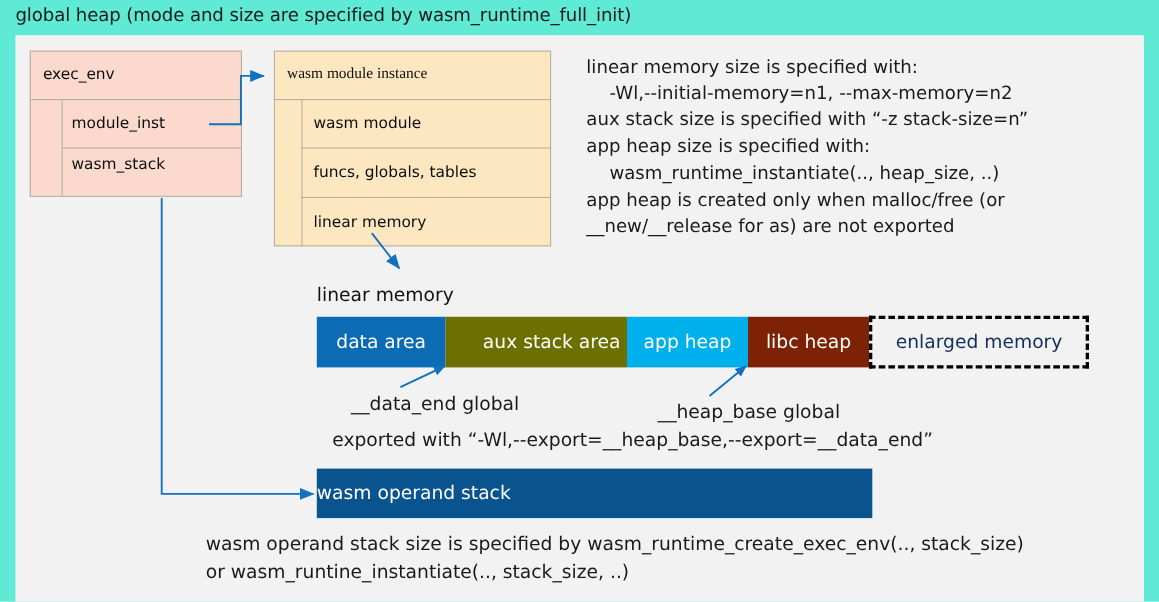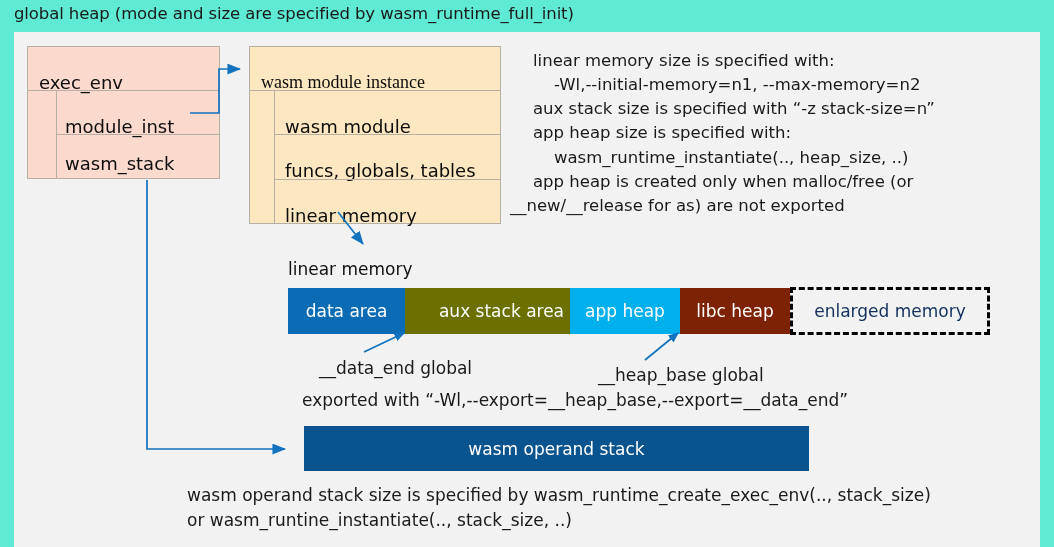--- a/index.html
+++ b/index.html
@@ -45,24 +45,23 @@
   .struct {
     position: absolute;
     box-sizing: border-box;
     border: 1px solid #b6b0a4;
   }
   .struct-row {
     position: absolute;
     box-sizing: border-box;
     display: flex;
     align-items: center;
-    font-size: 18px;
+    font-size: 14px;
     color: #0d0d0d;
     white-space: nowrap;
-    margin-top: 14px;
   }
 
   
   .pink { background: #fbdacd; }
   
   .cream { background: #fce7c0; }
 
   .hline {
     position: absolute;
     background: #b6b0a4;
@@ -107,25 +106,23 @@
     color: #12305e;
     height: 48px;
   }
 
   
   .opstack {
     position: absolute;
     box-sizing: border-box;
     display: flex;
     align-items: center;
-    justify-content: center;
     font-size: 17px;
     color: #ffffff;
     white-space: nowrap;
-    margin-left: 16px;
   }
 
   
   .anno {
     position: absolute;
     font-size: 17px;
     color: #1a1a1a;
     white-space: nowrap;
   }
   .caption {
@@ -188,21 +185,21 @@
   <div class="struct-row" style="left:275px; top:179px; width:226px; height:45px; padding-left:10px;">
     <span>linear memory</span>
   </div>
 
   <div class="note" style="left:533px; top:49px;">linear memory size is specified with:</div>
   <div class="note" style="left:533px; top:73px;">    -Wl,--initial-memory=n1, --max-memory=n2</div>
   <div class="note" style="left:533px; top:97px;">aux stack size is specified with “-z stack-size=n”</div>
   <div class="note" style="left:533px; top:121px;">app heap size is specified with:</div>
   <div class="note" style="left:533px; top:170px;">app heap is created only when malloc/free (or</div>
   <div class="note" style="left:533px; top:146px;">    wasm_runtime_instantiate(.., heap_size, ..)</div>
-  <div class="note" style="left:510px; top:194px;">__new/__release for as) are not exported</div>
+  <div class="note" style="left:533px; top:194px;">__new/__release for as) are not exported</div>
 
   <div class="mem-label" style="left:288px; top:259px;">linear memory</div>
 
   <div class="seg" style="left:288px; top:288px; width:117px; background:#0b6bb5;">
     <span>data area</span>
   </div>
   <div class="seg" style="left:405px; top:288px; width:165px; background:#6b7000;padding-left:28px;">
     <span>aux stack area</span>
   </div>
   <div class="seg" style="left:570px; top:288px; width:110px; background:#00b0ec;">

